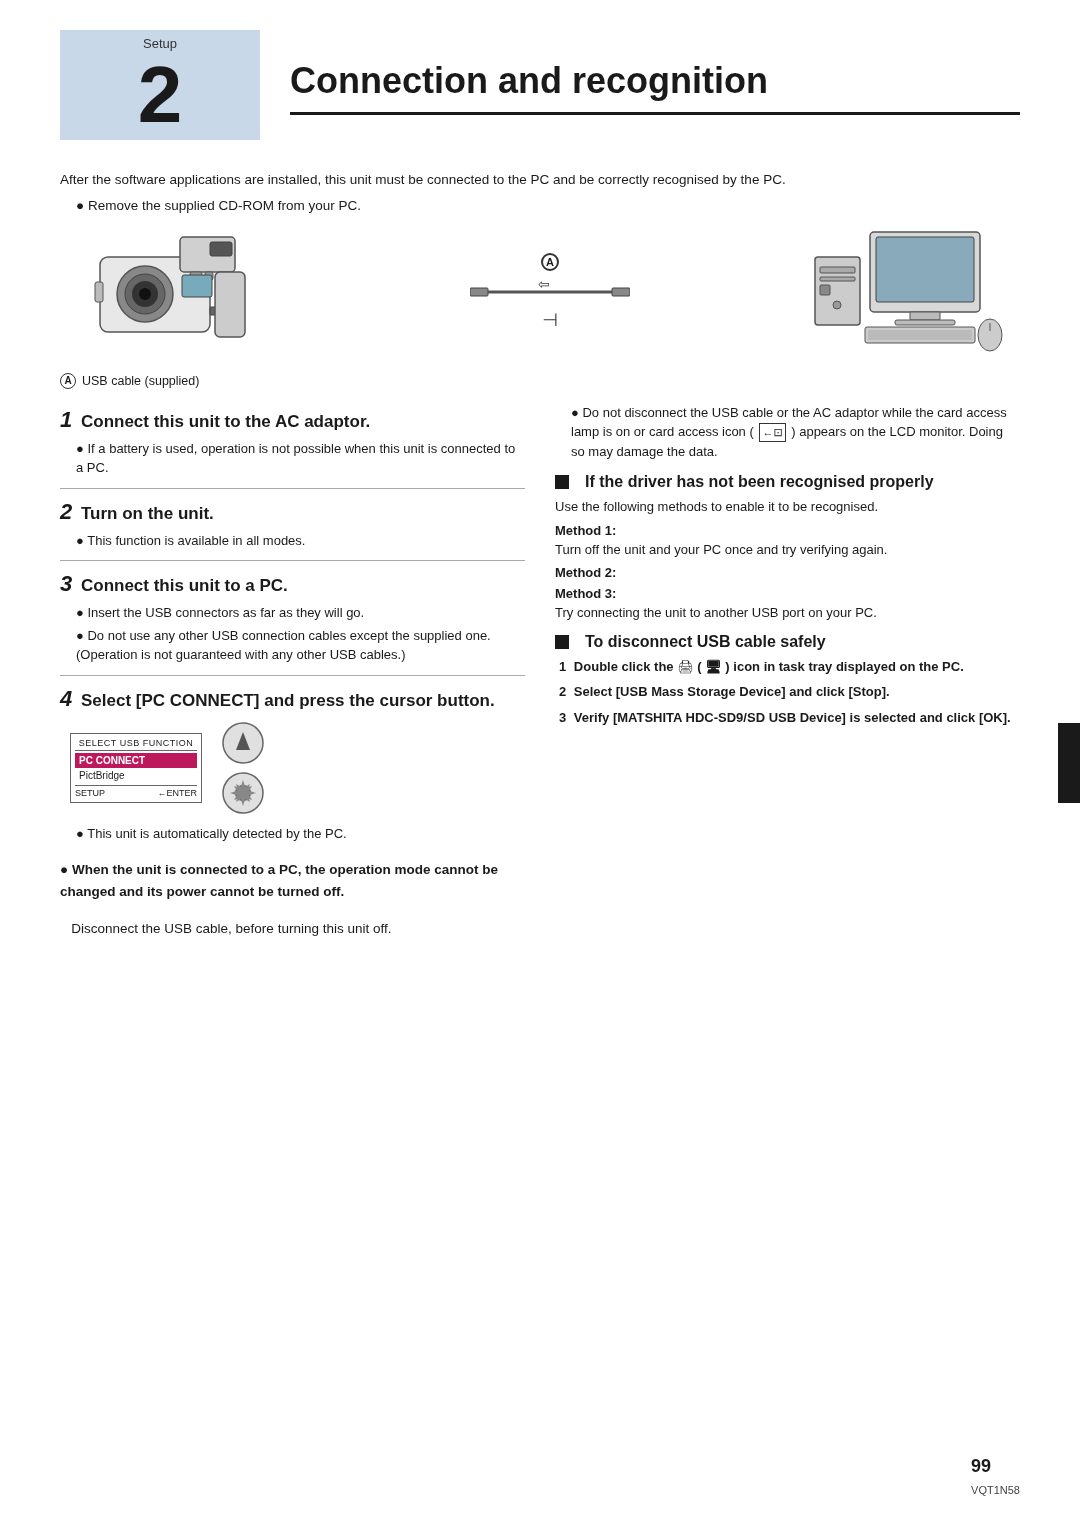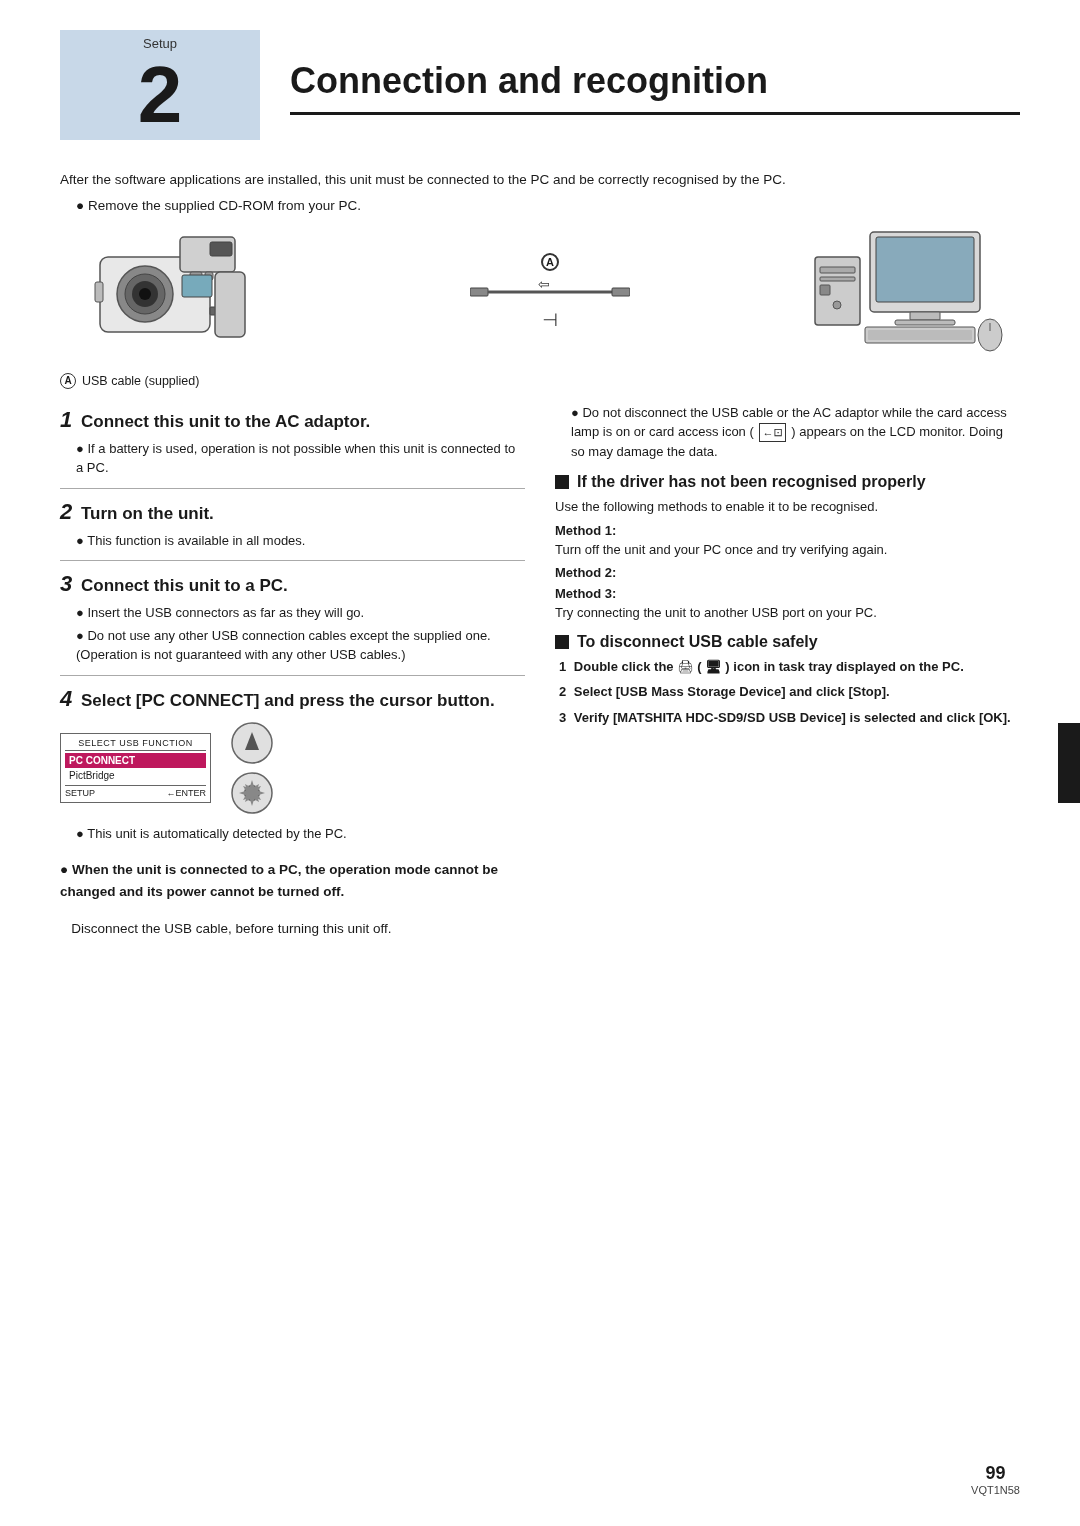--- a/index.html
+++ b/index.html
@@ -169,21 +169,21 @@
     }
 
     
     .section-heading {
       font-size: 16px;
       font-weight: bold;
       margin-bottom: 6px;
       margin-top: 10px;
       display: flex;
       align-items: center;
-      gap: 8px;
+      gap: 16px;
     }
     .black-square {
       display: inline-block;
       width: 14px;
       height: 14px;
       background: #1a1a1a;
       flex-shrink: 0;
     }
 
     
@@ -214,22 +214,23 @@
     
     .camera-screen-container {
       display: flex;
       align-items: center;
       gap: 20px;
       margin: 10px 0;
     }
     .camera-screen {
       border: 1.5px solid #666;
       padding: 4px;
-      width: 151px;
+      width: 132px;
       font-size: 10px;
+      margin-left: 10px;
     }
     .screen-title {
       text-align: center;
       font-size: 9px;
       border-bottom: 1px solid #666;
       padding-bottom: 2px;
       margin-bottom: 2px;
       letter-spacing: 0.5px;
     }
     .screen-item {
@@ -286,22 +287,22 @@
       content: "● ";
     }
 
     
     .page-footer {
       position: absolute;
       bottom: 30px;
       right: 60px;
       display: flex;
       flex-direction: column;
-      align-items: center;
-      gap: 0;
+      align-items: flex-start;
+      gap: 7px;
     }
     .page-number {
       font-size: 18px;
       font-weight: bold;
     }
     .model-code {
       font-size: 11px;
       color: #444;
     }
 

